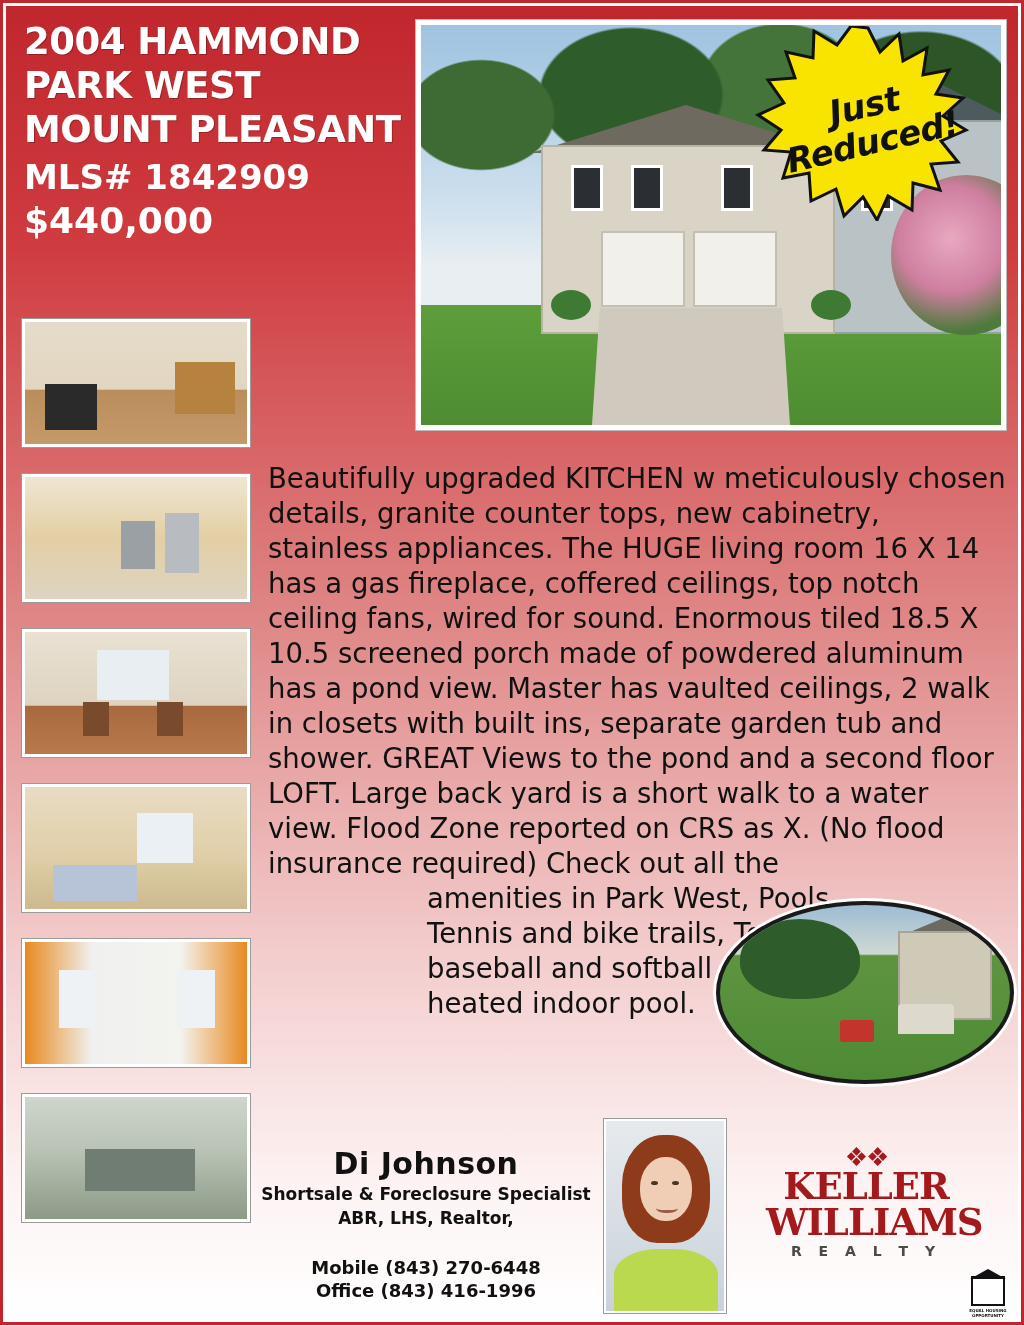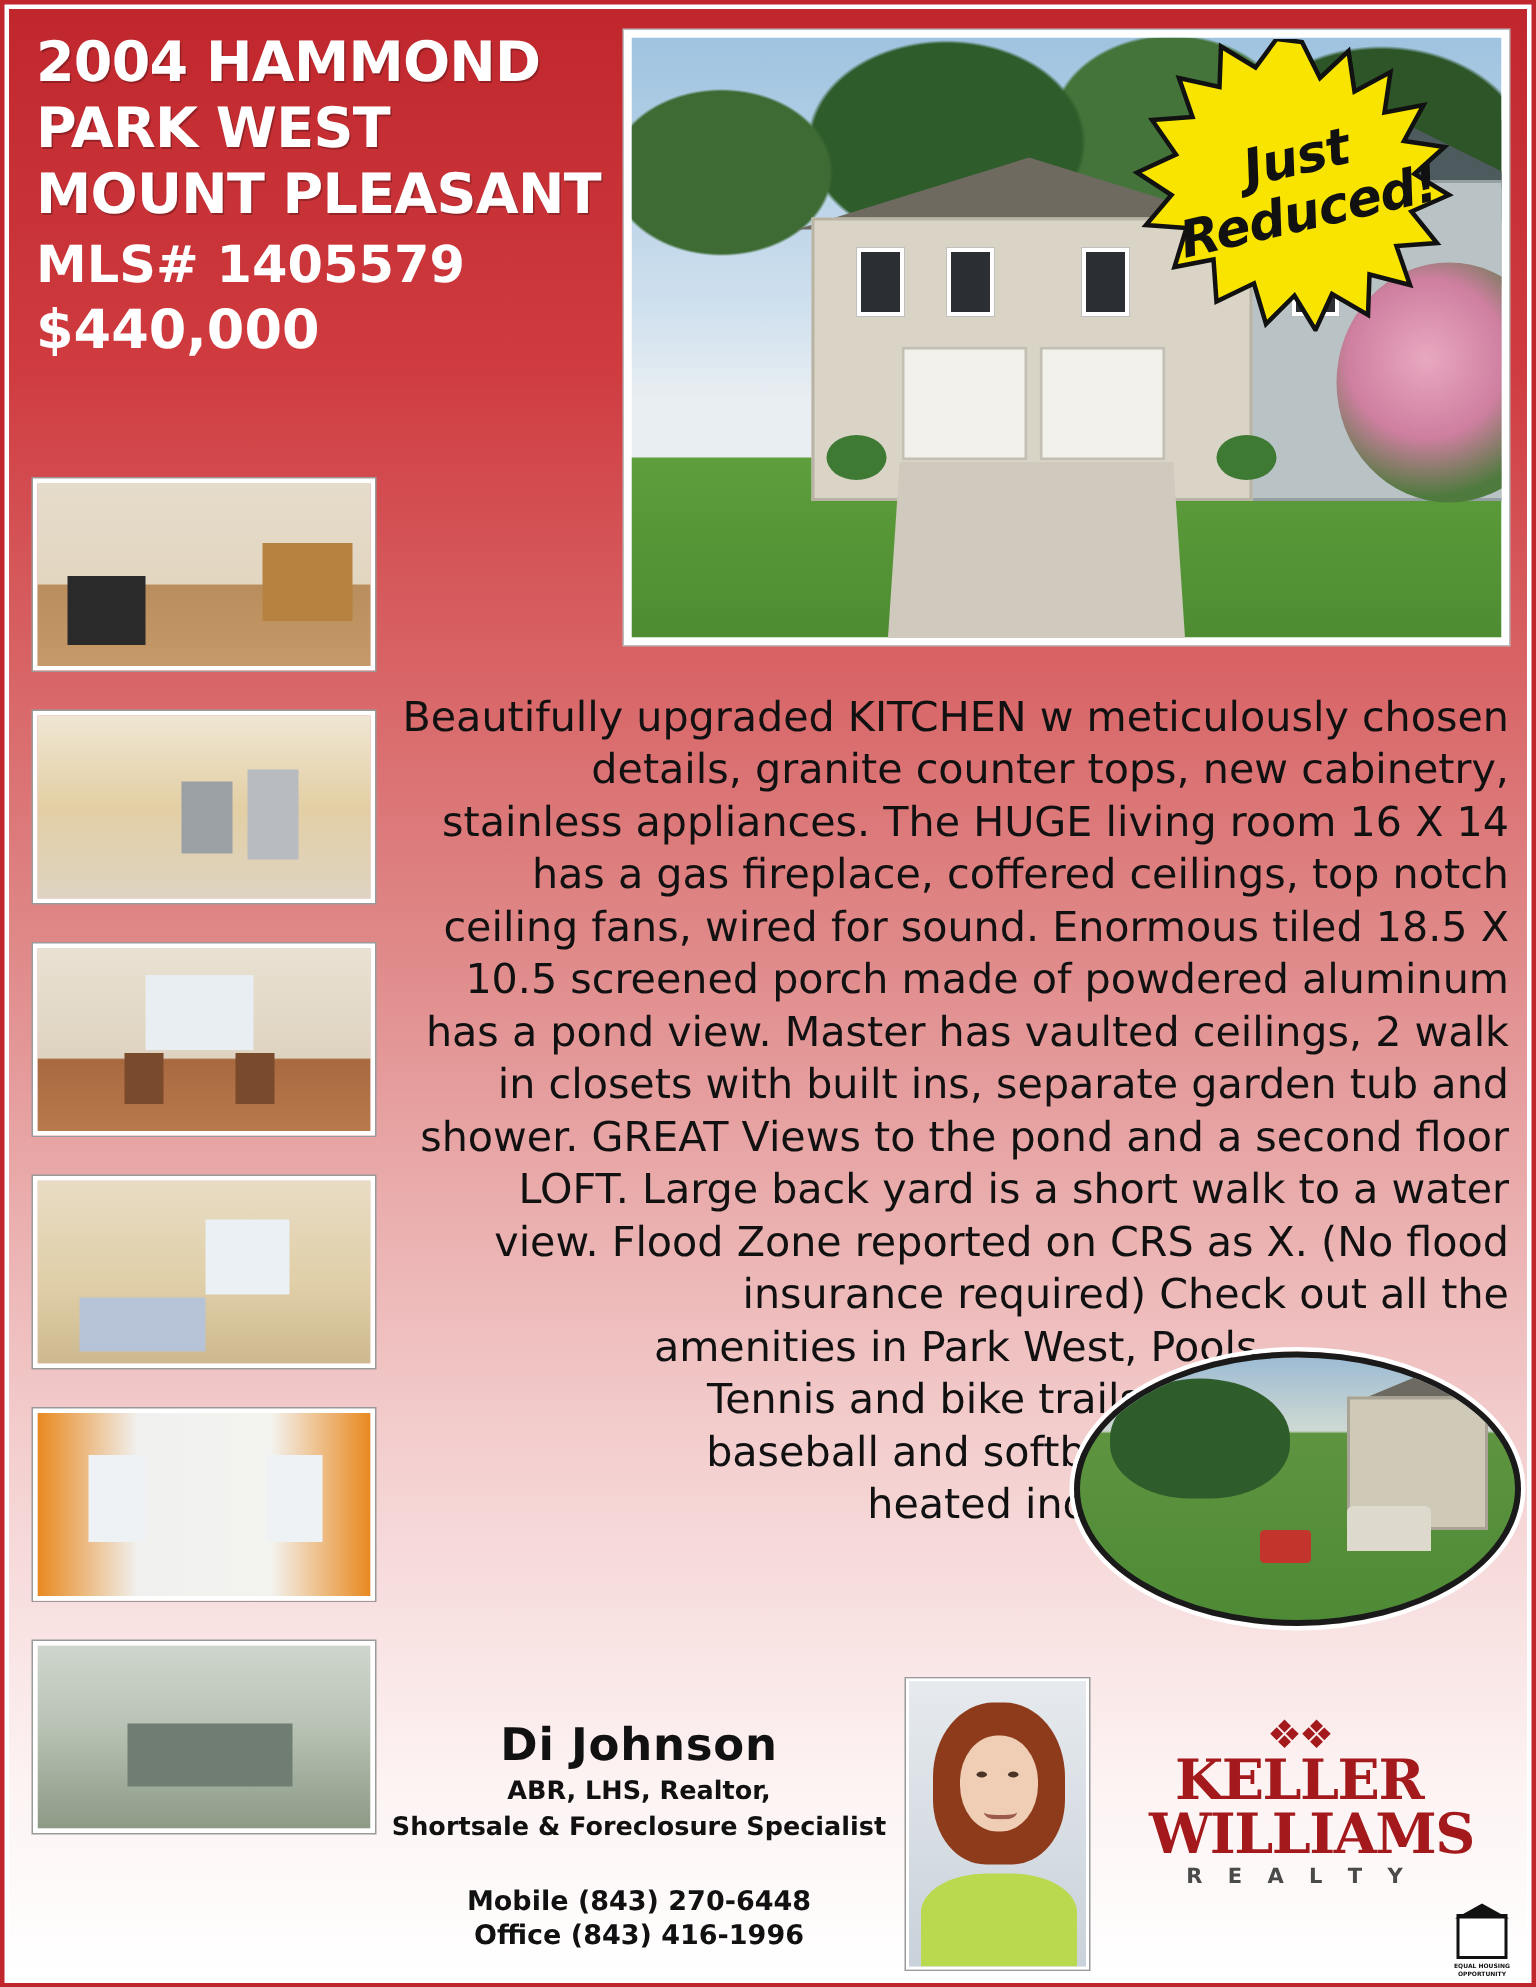--- a/index.html
+++ b/index.html
@@ -111,21 +111,21 @@
   .t-kitchen{background:linear-gradient(180deg,#efe6d2 0%,#e3cfa4 50%,#ded4c2 100%);}
   .t-dining{background:linear-gradient(180deg,#e9e1d2 0%,#ded3c0 60%,#a8693f 61%,#b87a4c 100%);}
   .t-bed{background:linear-gradient(180deg,#e8dcc4 0%,#e0cfa8 55%,#cdb98f 100%);}
   .t-orange{background:linear-gradient(90deg,#e8891f 0%,#f0f0ee 30%,#f3f3f0 70%,#e8891f 100%);}
   .t-porch{background:linear-gradient(180deg,#cfd6cd 0%,#b8c2b4 45%,#8c9a86 100%);}
   .thumb .frag{position:absolute;background:rgba(255,255,255,.35);}
 
   
   .desc{
     position:absolute;left:262px;top:455px;width:738px;
-    text-align:right;
+    text-align:left;
     font-size:27.5px;
     line-height:35px;
     color:#111111;
   }
   .desc .tail{width:420px;margin:0 auto;}
 
   
   .oval{
     position:absolute;left:710px;top:895px;width:290px;height:175px;
     border-radius:50%;
@@ -176,21 +176,21 @@
 </style>
 </head>
 <body>
 
 <div class="flyer">
 
   <div class="header">
     <div class="addr-line">2004 HAMMOND</div>
     <div class="addr-line">PARK WEST</div>
     <div class="addr-line">MOUNT PLEASANT</div>
-    <div class="mls-line">MLS# 1405579</div>
+    <div class="mls-line">MLS# 1842909</div>
     <div class="price-line">$440,000</div>
   </div>
 
   <div class="hero">
     <div class="sky"></div>
     <div class="treeline"></div>
     <div class="lawn"></div>
     <div class="roof2"></div>
     <div class="house-right"></div>
     <div class="roof1"></div>
@@ -252,22 +252,22 @@
   <div class="oval">
     <div class="otree"></div>
     <div class="oroof"></div>
     <div class="ohouse"></div>
     <div class="toy"></div>
     <div class="tent"></div>
   </div>
 
   <div class="agent">
     <div class="agent-name">Di Johnson</div>
+    <div class="agent-title">Shortsale &amp; Foreclosure Specialist</div>
     <div class="agent-title">ABR, LHS, Realtor,</div>
-    <div class="agent-title">Shortsale &amp; Foreclosure Specialist</div>
     <div class="agent-phone">Mobile (843) 270-6448</div>
     <div class="agent-phone" style="margin-top:0">Office (843) 416-1996</div>
   </div>
 
   <div class="headshot">
     <div class="bg"></div>
     <div class="hair"></div>
     <div class="face"></div>
     <div class="eye e1"></div>
     <div class="eye e2"></div>

